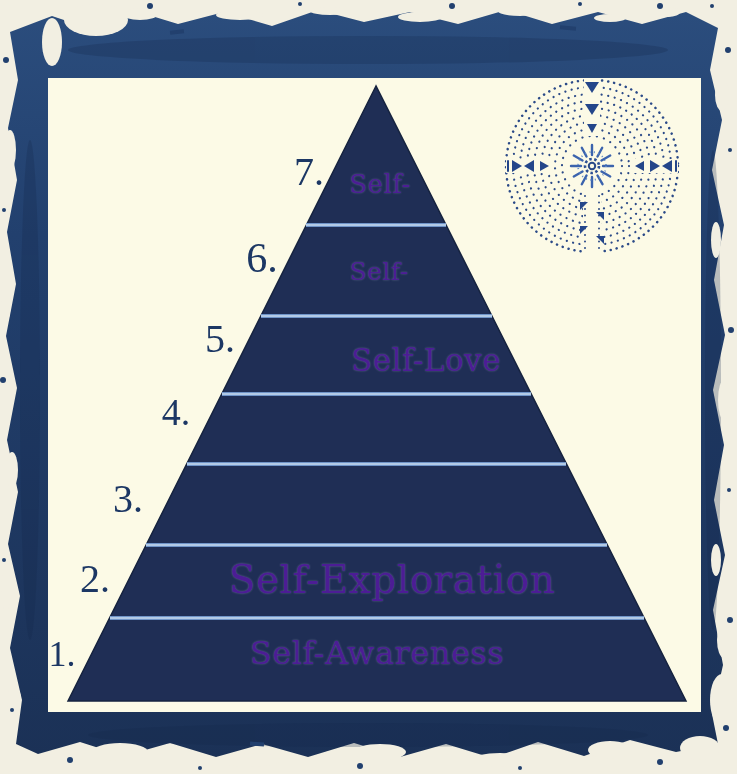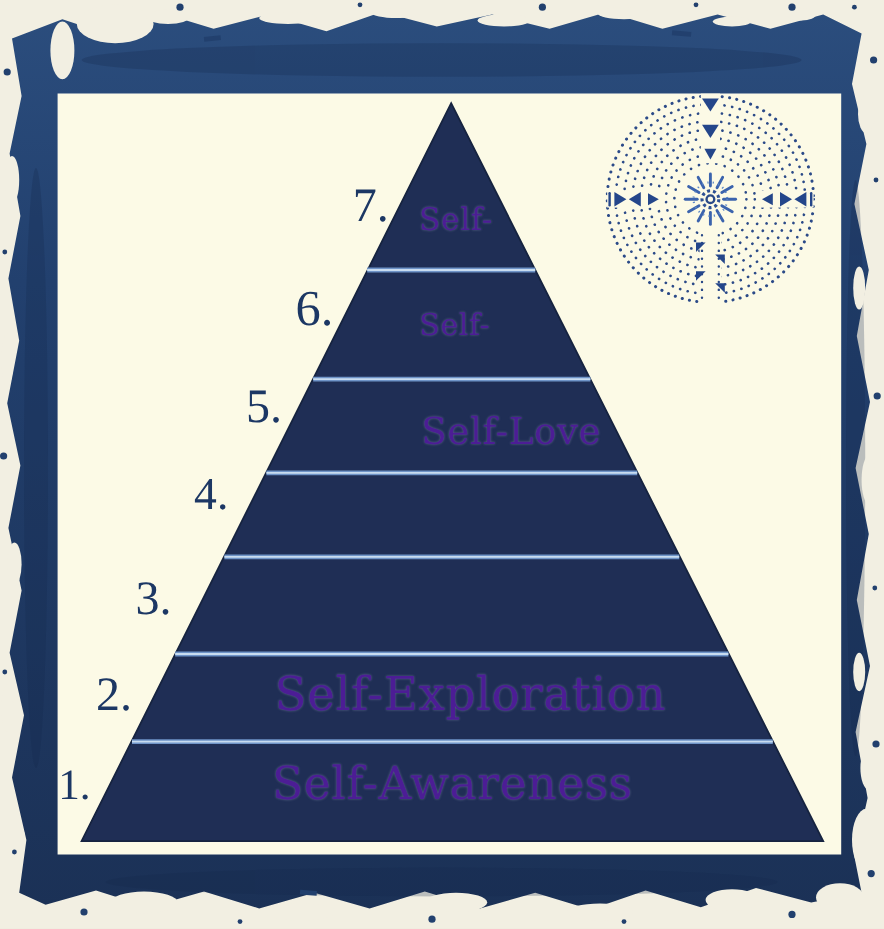--- a/index.html
+++ b/index.html
@@ -29,21 +29,21 @@
     color:#4c1d95;font-weight:normal;text-align:right;white-space:nowrap;
     letter-spacing:.5px;text-shadow:0 0 2px rgba(220,232,248,.35);
   }
   .lbl span{display:block;}
   .l7{left:380px;top:184px;font-size:26px;line-height:38px;}
   .l6{left:379px;top:271px;font-size:25px;line-height:39px;}
   .l5{left:378px;top:360px;font-size:31px;margin-left:48px;}
   .l4{left:377px;top:430px;font-size:29px;}
   .l3{left:376px;top:507px;font-size:34px;}
   .l2{left:376px;top:579px;font-size:39px;margin-left:16px;}
-  .l1{left:377px;top:653px;font-size:38px;}
+  .l1{left:377px;top:653px;font-size:32px;}
 </style>
 </head>
 <body>
 
 <div class="scene">
 
   <svg class="frame" width="737" height="774" viewBox="0 0 737 774">
     <defs>
       <linearGradient id="frameGrad" x1="0" y1="0" x2="0" y2="1">
         <stop offset="0" stop-color="#2b4d7d"></stop>

